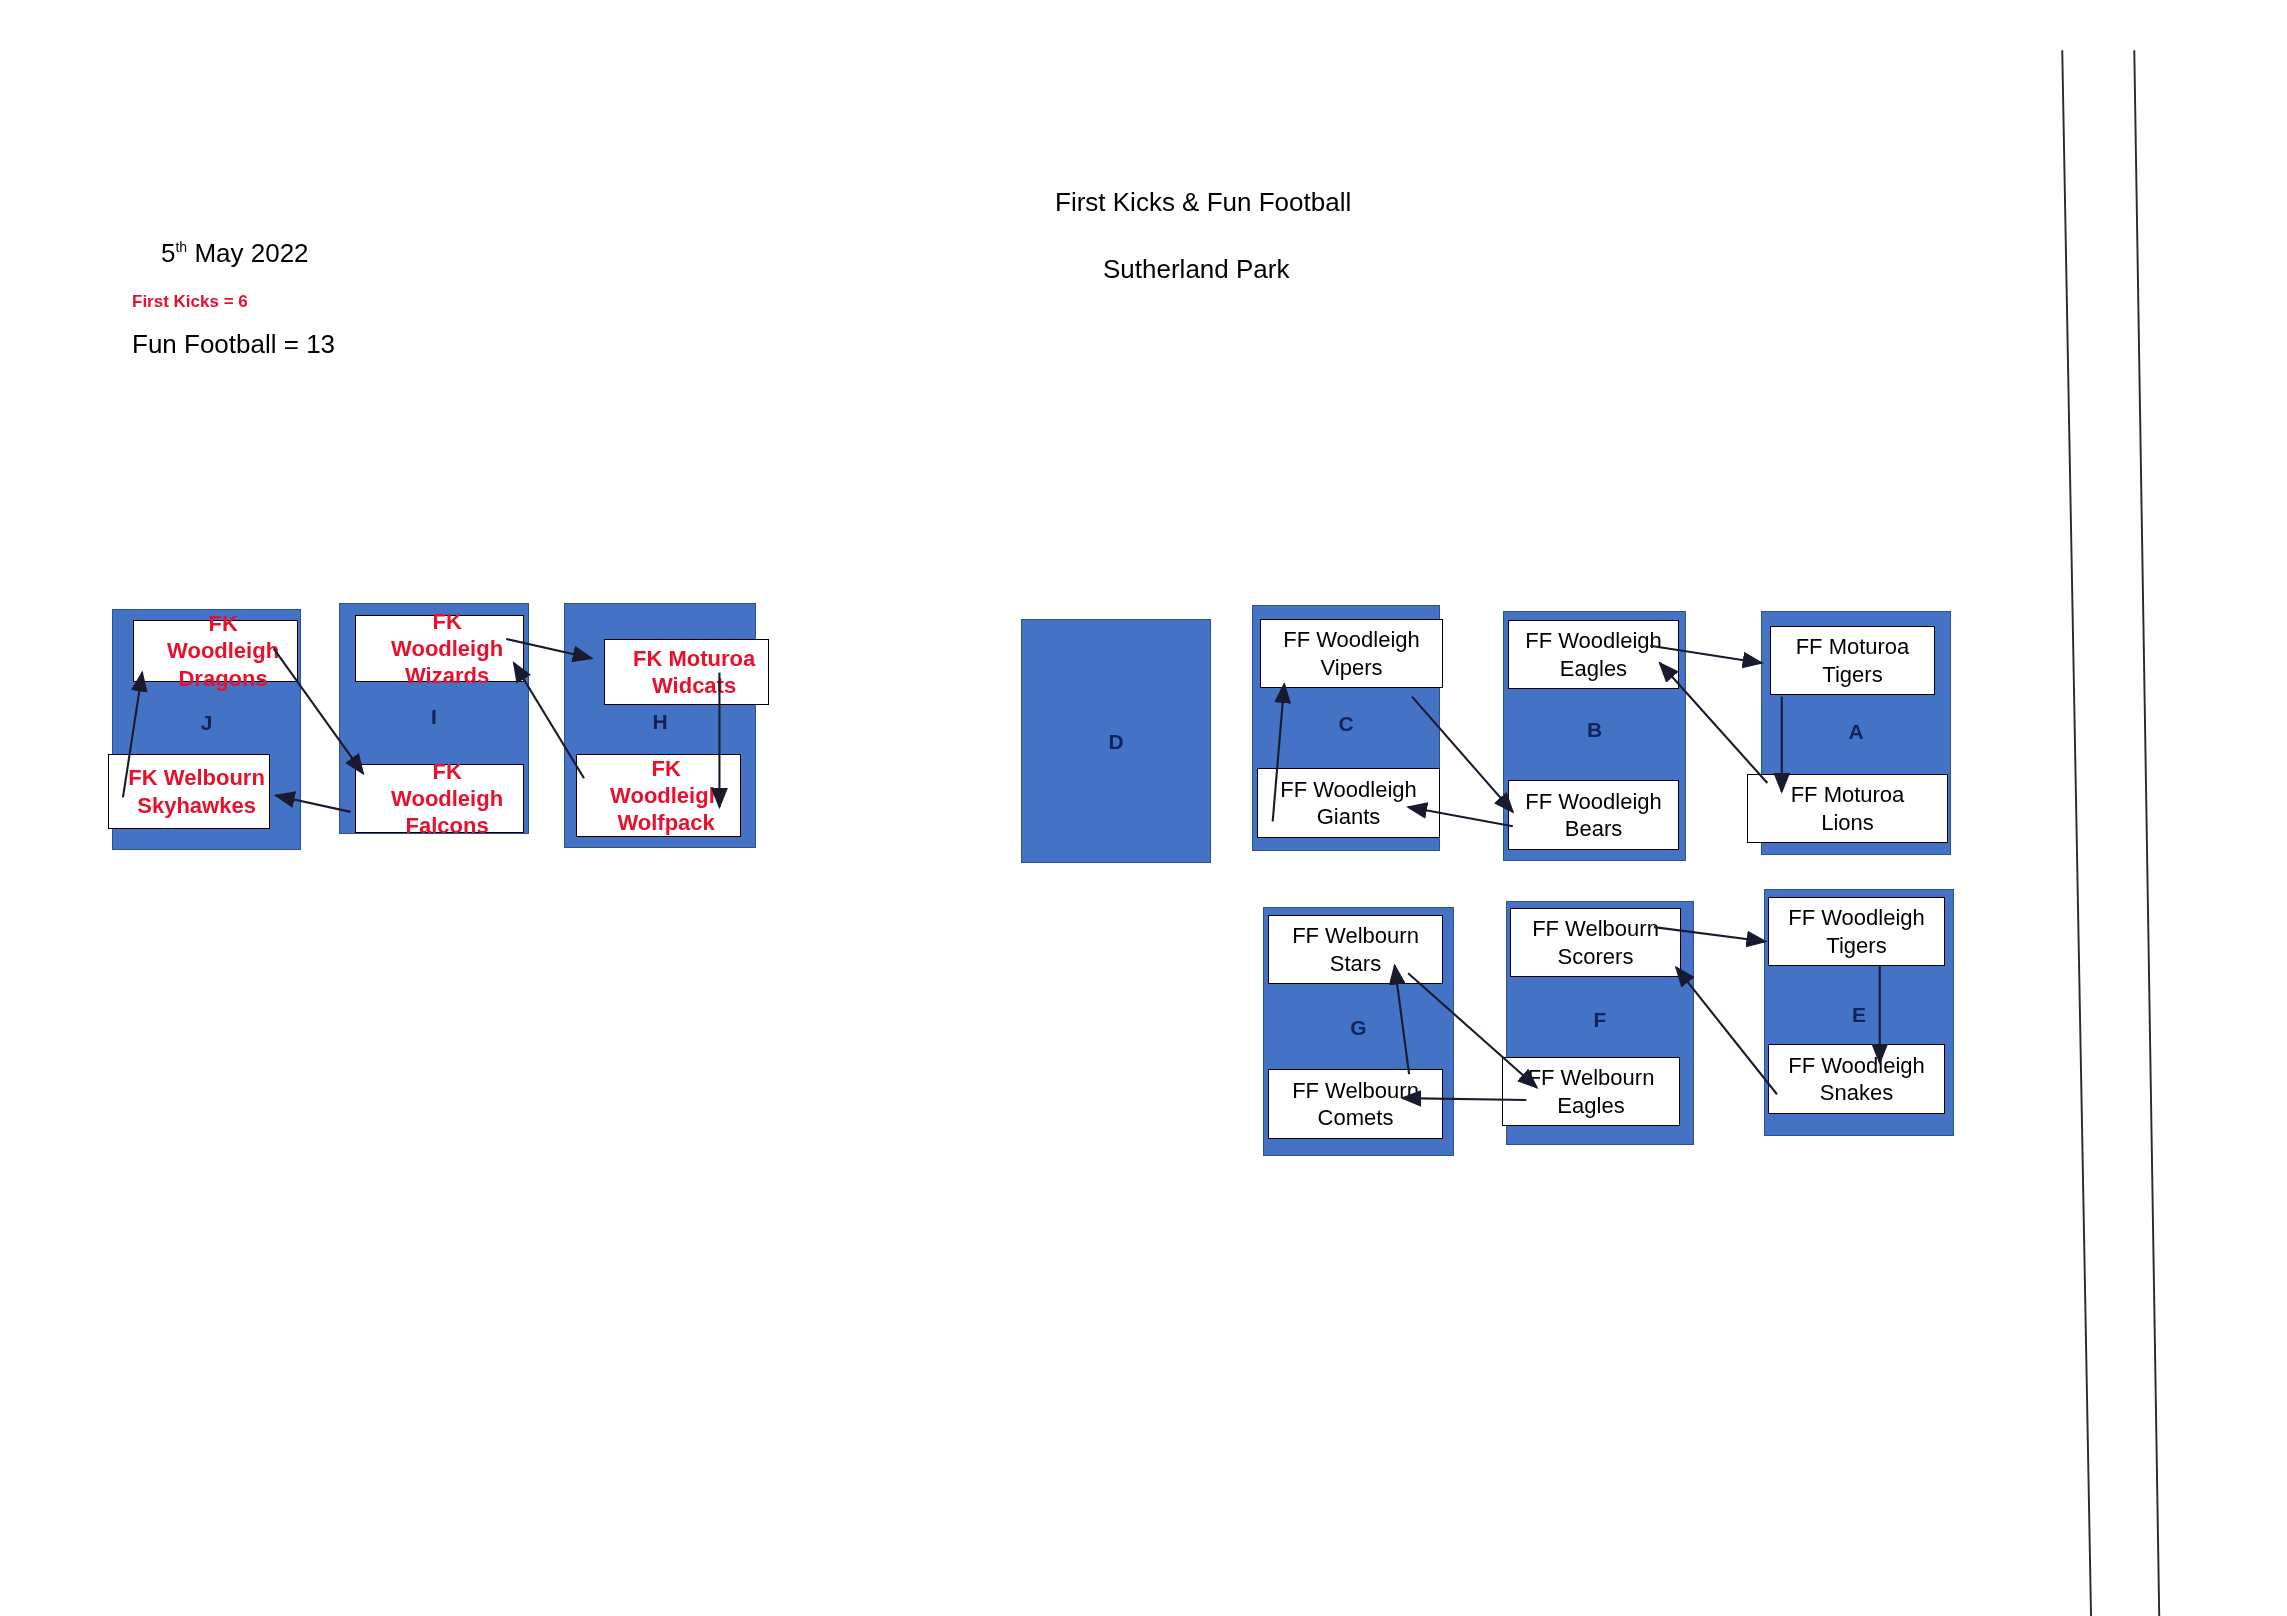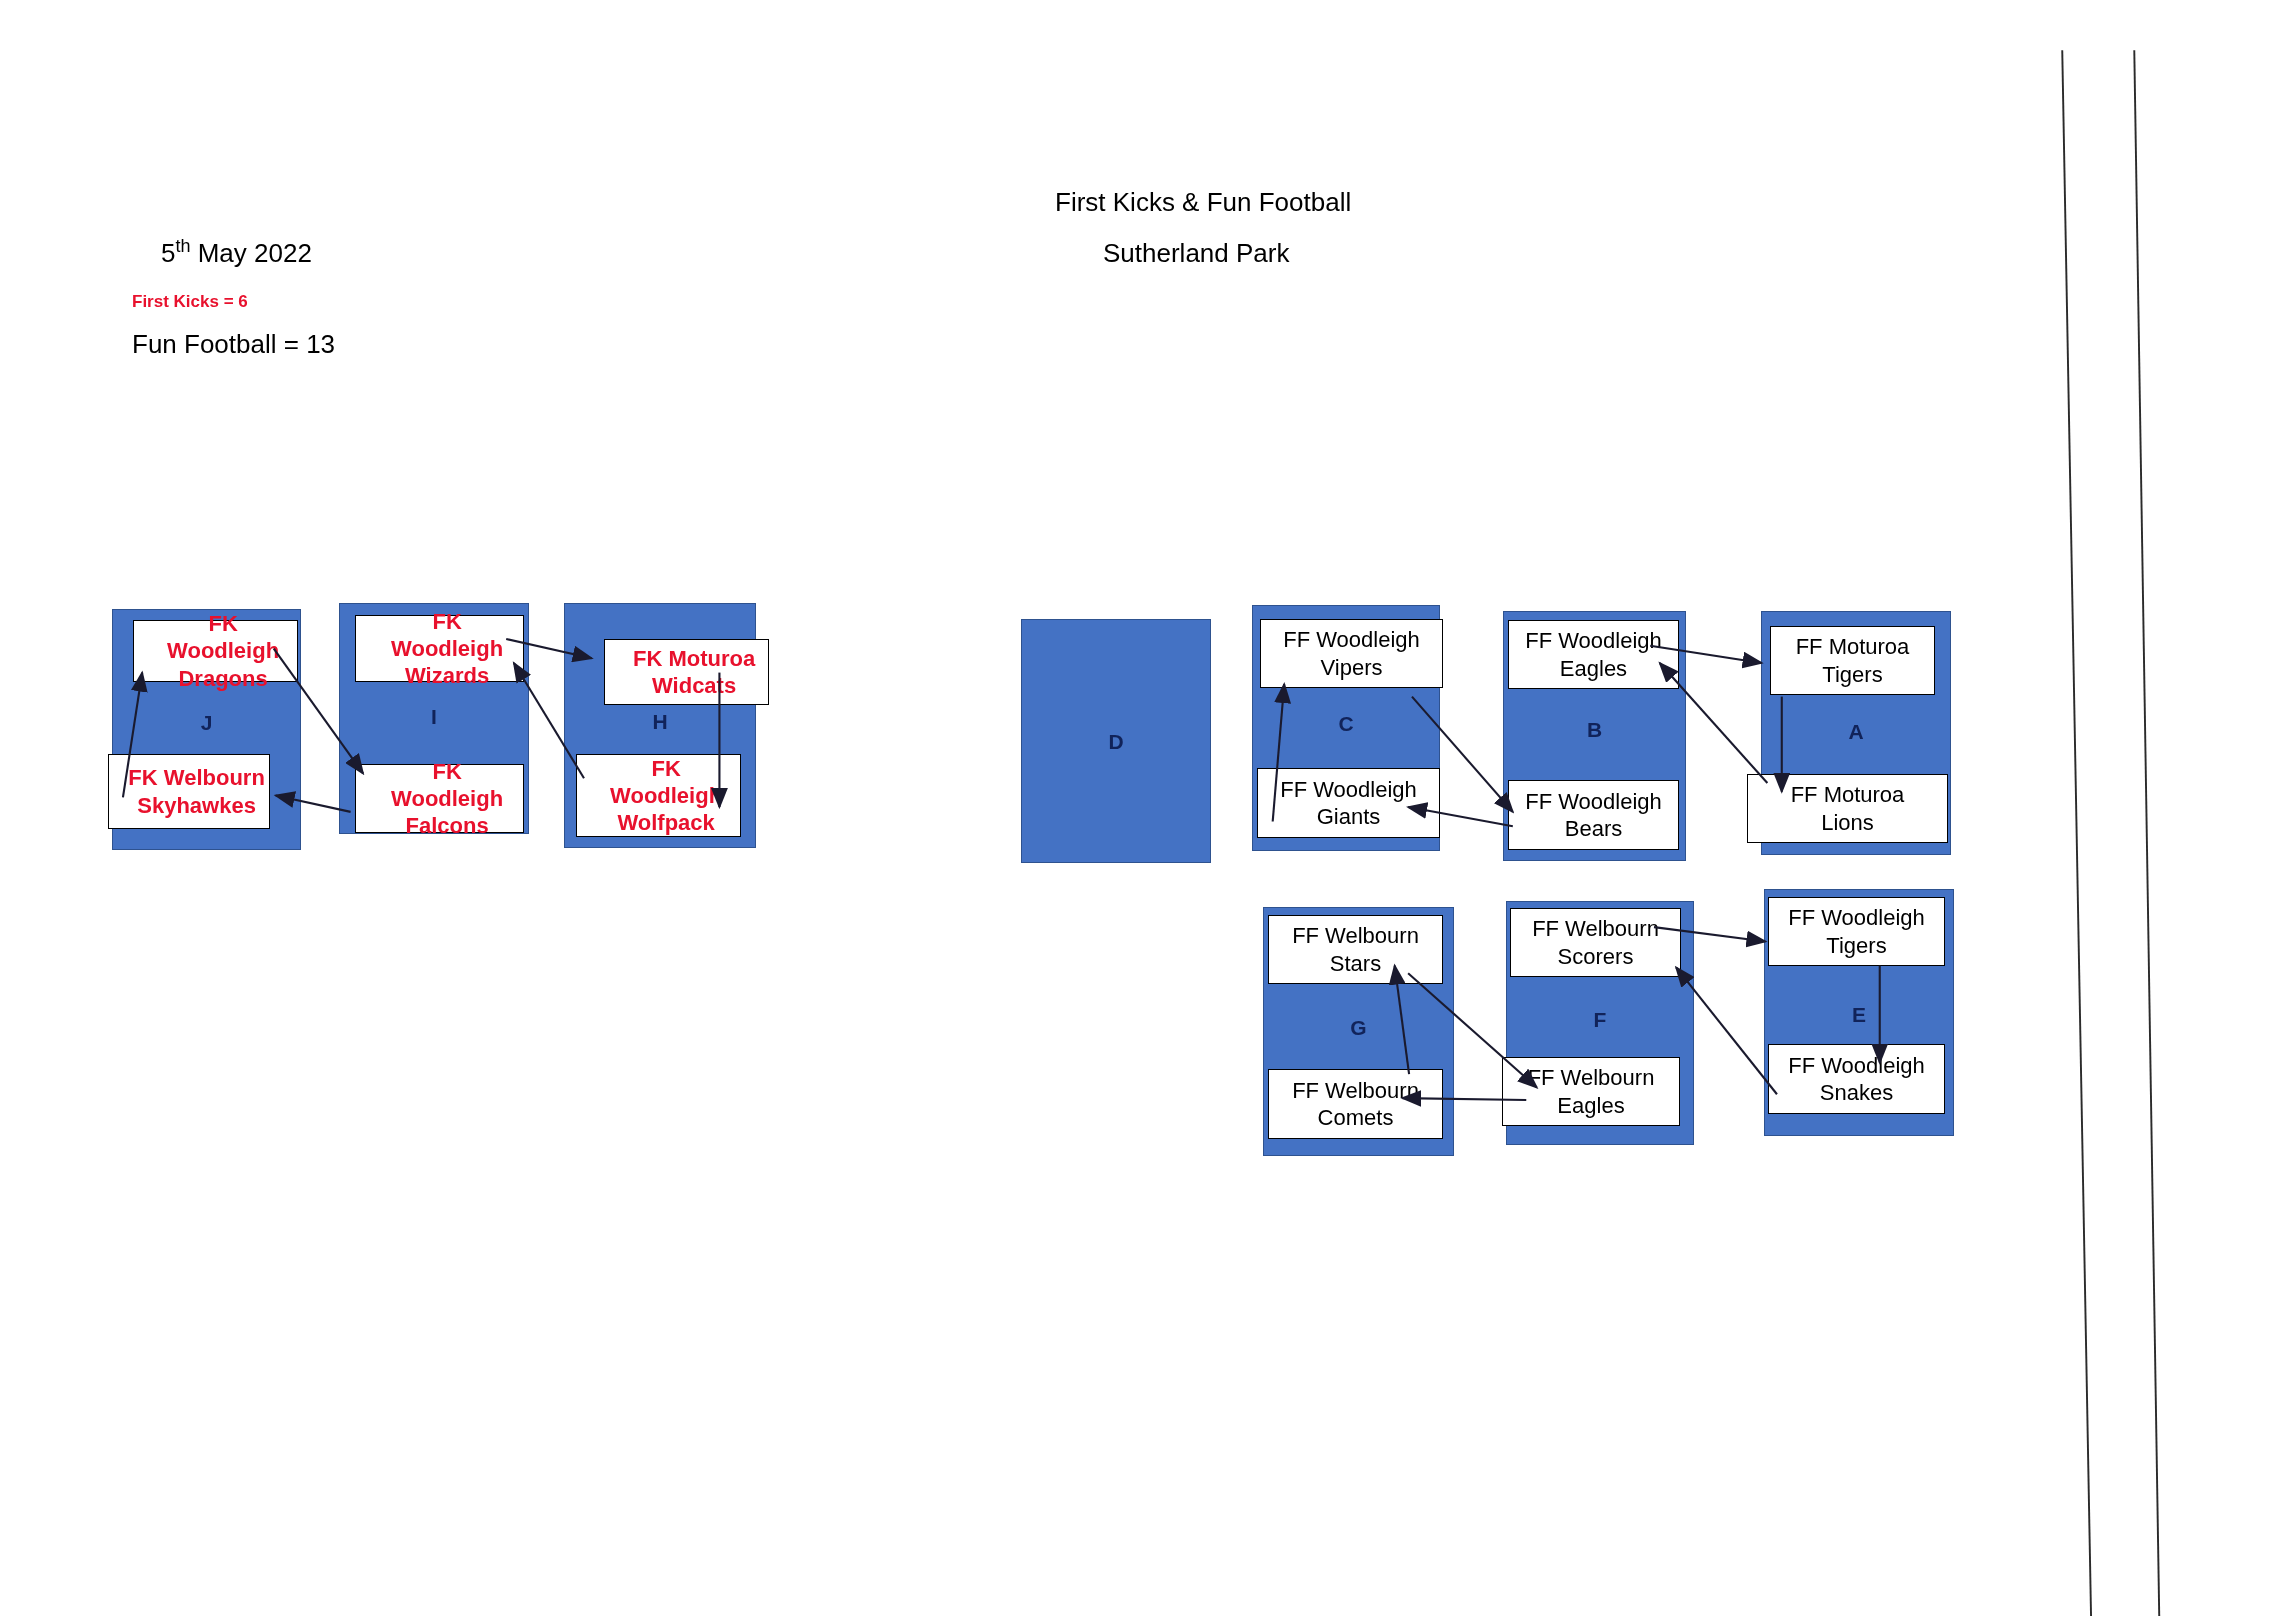--- a/index.html
+++ b/index.html
@@ -23,32 +23,32 @@
   
   .hdr-title,
   .hdr-sub {
     position: absolute;
     font-size: 26px;
     color: #000000;
     white-space: nowrap;
     line-height: 1.2;
   }
   .hdr-title { left: 1055px; top: 187px; }
-  .hdr-sub   { left: 1103px; top: 238px; }
+  .hdr-sub   { left: 1103px; top: 254px; }
 
   .date-line {
     position: absolute;
     left: 161px;
     top: 238px;
     font-size: 26px;
     color: #000000;
     white-space: nowrap;
   }
   .date-line sup {
-    font-size: 18px;
+    font-size: 14px;
     vertical-align: super;
     line-height: 0;
   }
 
   .legend-fk {
     position: absolute;
     left: 132px;
     top: 292px;
     font-size: 17px;
     font-weight: bold;

